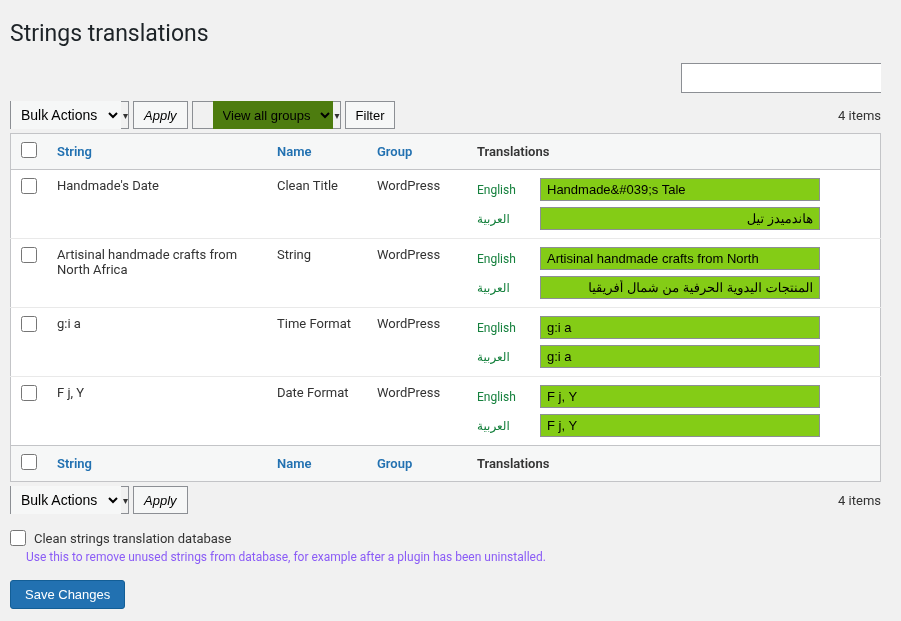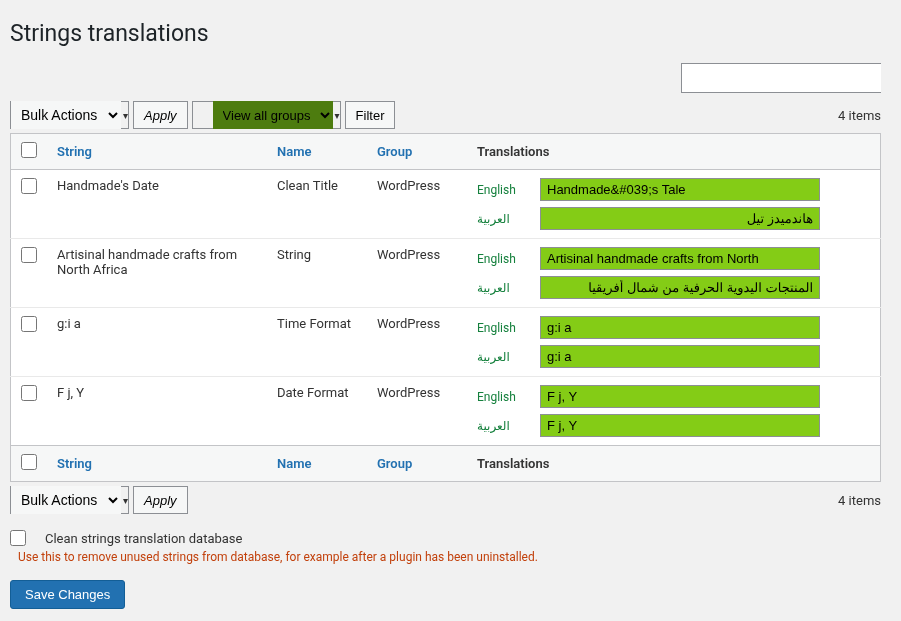--- a/index.html
+++ b/index.html
@@ -168,29 +168,29 @@
     .bottom-count {
       margin-left: auto;
       font-size: 13px;
     }
     .clean-section {
       margin-top: 16px;
     }
     .clean-label {
       display: flex;
       align-items: center;
-      gap: 19px;
+      gap: 8px;
       font-size: 13px;
       cursor: pointer;
     }
     .clean-description {
       font-size: 12px;
-      color: #c2410c;
+      color: #8b5cf6;
       margin-top: 4px;
-      margin-left: 8px;
+      margin-left: 16px;
     }
     .save-button {
       margin-top: 16px;
       background: #2271b1;
       color: #fff;
       border: 1px solid #135e96;
       padding: 6px 14px;
       font-size: 13px;
       cursor: pointer;
       border-radius: 3px;

